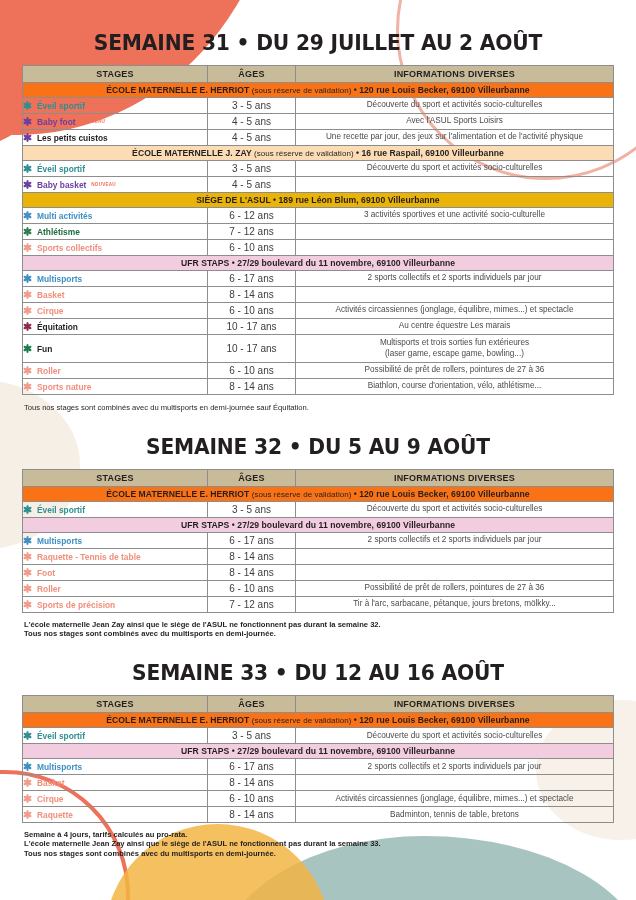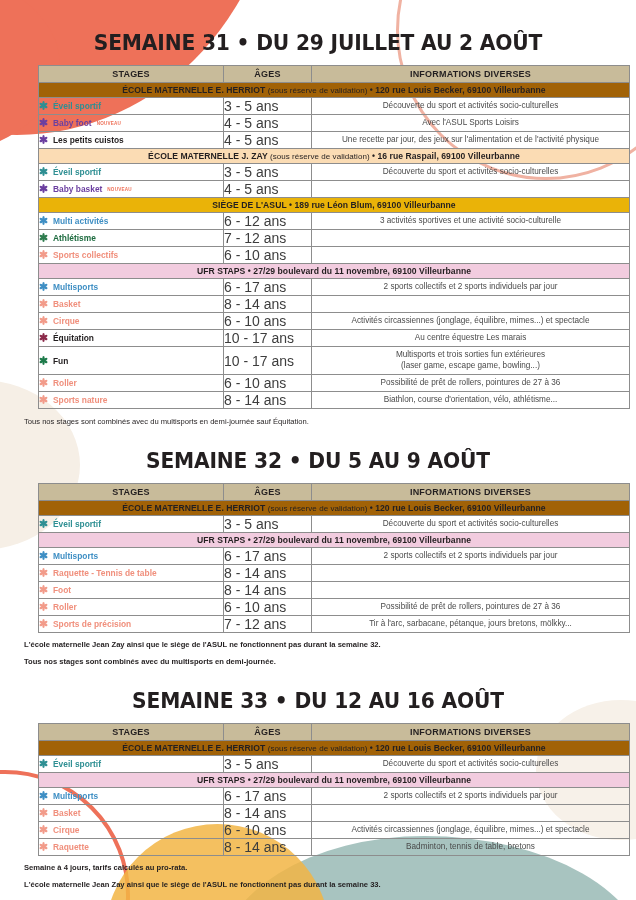--- a/index.html
+++ b/index.html
@@ -84,21 +84,20 @@
   #week-1-title { padding-top:30px; }
   #week-2-title { padding-top:22px; }
   #week-3-title { padding-top:22px; }
 
   table.sched {
     width:100%;
     border-collapse:collapse;
     margin-top:10px;
     font-size:8.2px;
     table-layout:fixed;
-    margin-left:16px;
   }
   table.sched td, table.sched th { border:1px solid #8d8d8d; padding:0; }
 
   col.c-stage { width:185px; }
   col.c-age   { width:88px; }
   col.c-info  { width:auto; }
 
   tr.head th {
     background:#c8bb9a;
     text-align:center;
@@ -110,35 +109,36 @@
   }
 
   tr.band td {
     text-align:center;
     font-size:8.6px;
     font-weight:bold;
     height:15px;
     color:#231f20;
     letter-spacing:.05px;
   }
-  tr.band.blue td   { background:#a16207; }
+  tr.band.blue td   { background:#f97316; }
   tr.band.peach td  { background:#fbdcb4; }
   tr.band.green td  { background:#eab308; }
   tr.band.pink td   { background:#f2ccdf; }
   tr.band td .sub { font-weight:normal; font-size:8px; }
 
   tr.item td { height:16px; }
   td.stage {
     padding-left:8px;
     font-weight:bold;
     font-size:8.4px;
     white-space:nowrap;
   }
   td.age {
-    font-size:14px;
+    text-align:center;
+    font-size:10px;
     color:#3d3d3d;
   }
   td.info {
     text-align:center;
     font-size:8.2px;
     color:#4a4a4a;
     line-height:1.25;
     padding:1px 4px;
   }
   tr.item.tall td { height:28px; }
@@ -161,21 +161,21 @@
     vertical-align:1.5px;
   }
 
   .note {
     font-size:7.6px;
     color:#231f20;
     margin:7px 0 0 2px;
     line-height:1.2;
   }
   .note.bold { font-weight:bold; }
-  .note.tight { margin-top:8px; }
+  .note.tight { margin-top:0; }
   #week-1-note { margin-top:8px; }
 </style>
 </head>
 <body>
 
 <div class="deco" id="blob-coral-topleft"></div>
 <div class="deco" id="blob-coral-topleft2"></div>
 <div class="deco" id="arc-topright"></div>
 <div class="deco" id="blob-cream-left"></div>
 <div class="deco" id="arc-bottomleft"></div>

